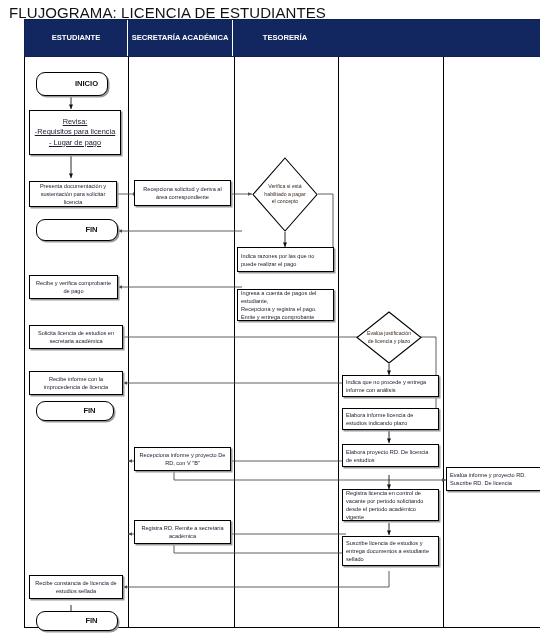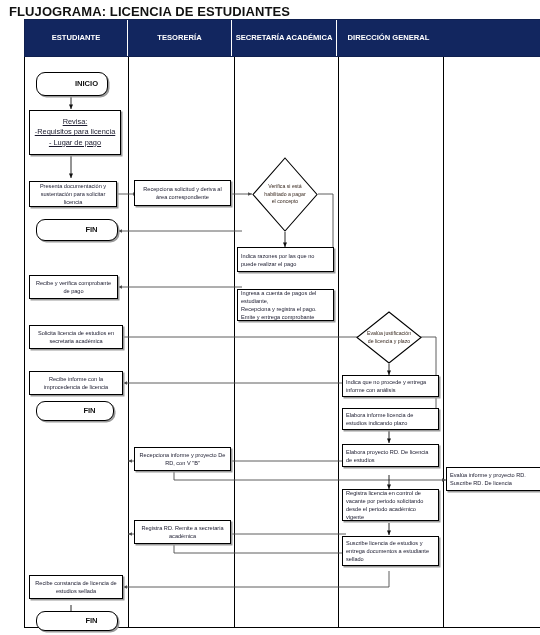--- a/index.html
+++ b/index.html
@@ -3,21 +3,21 @@
 <meta charset="utf-8">
 <style>
   html,body{margin:0;padding:0;background:#ffffff;}
   body{
     width:540px;height:635px;position:relative;overflow:hidden;
     font-family:"Liberation Sans","DejaVu Sans",sans-serif;
     color:#000;
   }
   #page-title{
     position:absolute;left:9px;top:4px;
-    font-size:13px;font-weight:bold;letter-spacing:.1px;
+    font-size:15px;font-weight:normal;letter-spacing:.1px;
     color:#111111;white-space:nowrap;
   }
   #diagram{
     position:absolute;left:24px;top:19px;width:528px;height:609px;
   }
   
   .hdr-row{position:absolute;left:0;top:0;width:521px;height:38px;
            display:flex;box-sizing:border-box;
            border:1px solid #10204f;background:#12265f;}
   .hdr-cell{
@@ -65,23 +65,22 @@
 </style>
 </head>
 <body>
 
 <div id="page-title">FLUJOGRAMA: LICENCIA DE ESTUDIANTES</div>
 
 <div id="diagram">
 
   <div class="hdr-row">
     <div class="hdr-cell hdr-c1">ESTUDIANTE</div>
+    <div class="hdr-cell hdr-c4">SECRETARÍA ACADÉMICA</div>
     <div class="hdr-cell hdr-c3">TESORERÍA</div>
-    <div class="hdr-cell hdr-c4">SECRETARÍA ACADÉMICA</div>
-    <div class="hdr-cell hdr-c5">DIRECCIÓN GENERAL</div>
   </div>
 
   <div class="lanes">
     <div class="lane-div" style="left:103px"></div>
     <div class="lane-div" style="left:209px"></div>
     <div class="lane-div" style="left:313px"></div>
     <div class="lane-div" style="left:418px"></div>
   </div>
 
   <svg id="wires" viewBox="0 0 521 609">

